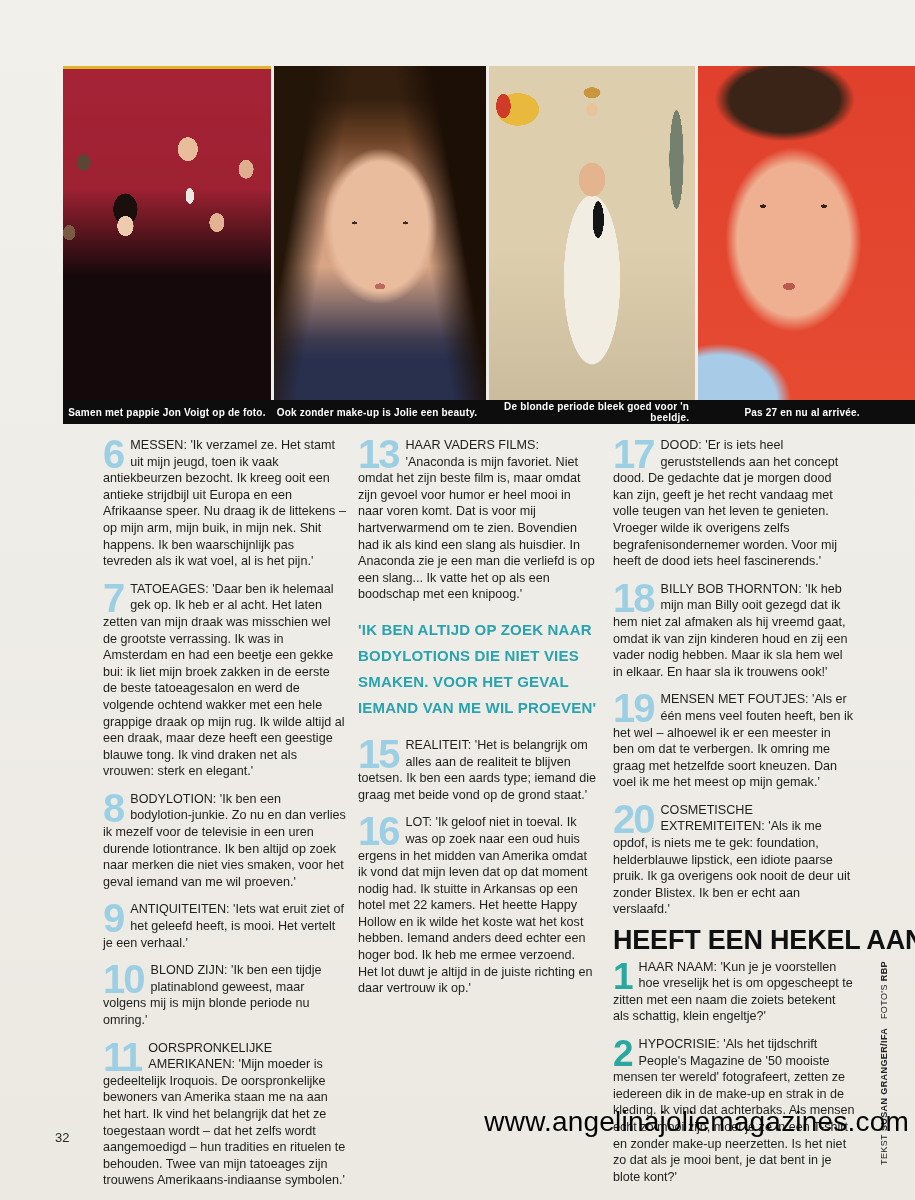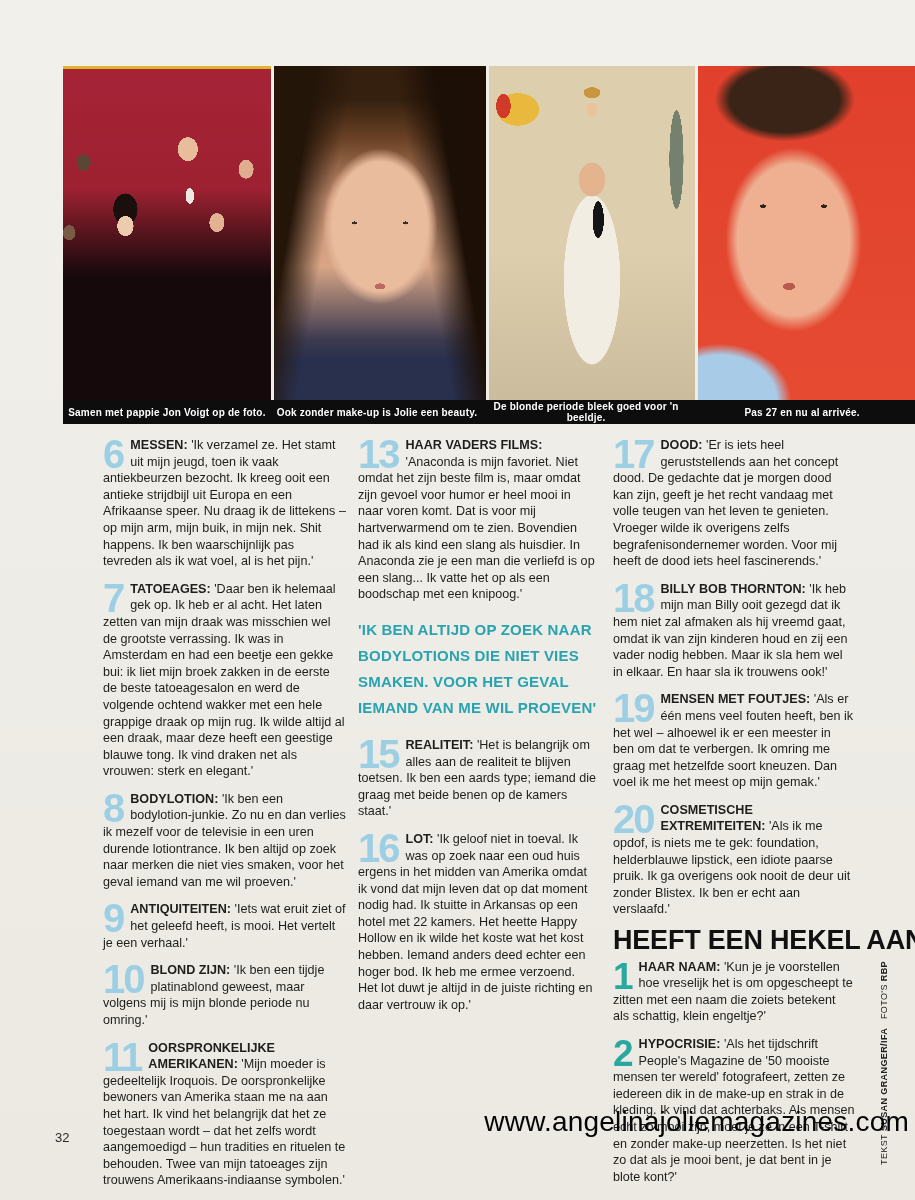--- a/index.html
+++ b/index.html
@@ -47,31 +47,31 @@
     background:
       radial-gradient(ellipse 10px 6px at 42% 66%, #b85a4d 0 60%, transparent 61%),
       radial-gradient(ellipse 5px 3px at 30% 42%, #2f2418 0 60%, transparent 61%),
       radial-gradient(ellipse 5px 3px at 58% 42%, #2f2418 0 60%, transparent 61%),
       radial-gradient(ellipse 85px 115px at 44% 52%, #eeb091 0 66%, rgba(238,176,145,0) 80%),
       radial-gradient(ellipse 100px 60px at 40% 10%, #3a2417 0 55%, transparent 70%),
       radial-gradient(ellipse 95px 75px at 10% 100%, #a8cbe8 0 60%, rgba(168,203,232,0) 75%),
       linear-gradient(180deg,#e0402c 0%,#e64b32 100%);}
   .captionbar{position:absolute;left:63px;top:400px;width:852px;height:24px;background:#0d0d0d;display:flex;align-items:center;}
   .cap{color:#fff;font-size:10px;font-weight:bold;text-align:center;letter-spacing:.2px;}
-  .cap1{width:24.4%;}.cap2{width:24.9%;}.cap3{width:24.2%;}.cap4{flex:1;}
+  .cap1{width:24.4%;}.cap2{width:24.9%;}.cap3{width:24.2%;text-align:right;}.cap4{flex:1;}
   
   .col{position:absolute;top:437px;font-size:12.6px;line-height:16.6px;}
   .col1{left:103px;width:243px;}
   .col2{left:358px;width:240px;}
   .col3{left:613px;width:242px;}
   .item{margin-bottom:11px;clear:both;}
   .item::after{content:"";display:block;clear:both;}
   .num{float:left;font-weight:bold;font-size:40px;line-height:31px;color:#9dcfe4;margin:2px 7px 0 0;letter-spacing:-2px;}
   .num.teal{color:#2aa79e;font-size:37px;}
-  .label{font-weight:bold;}
+  .label{font-weight:normal;}
   .pullquote{color:#29a3af;font-weight:bold;font-size:15px;line-height:26px;margin:14px 0 16px 0;letter-spacing:.2px;}
   .hateheading{font-weight:bold;font-size:27px;letter-spacing:-.2px;margin:14px 0 10px 0;white-space:nowrap;color:#111;}
   
   .pagenum{position:absolute;left:55px;top:1130px;font-size:13px;color:#2a2a28;}
   .watermark{position:absolute;right:6px;top:1106px;font-size:28px;font-weight:normal;color:#050505;letter-spacing:.2px;}
   .credit{position:absolute;right:26px;top:950px;height:215px;display:flex;align-items:flex-end;}
   .credit-inner{writing-mode:vertical-rl;transform:rotate(180deg);font-size:9px;color:#222;letter-spacing:.4px;white-space:nowrap;}
   .credit-inner b{font-weight:bold;}
   .credit-inner span{margin:0;}
 </style>
@@ -129,21 +129,21 @@
   <div class="col col2">
     <div class="item">
       <span class="num">13</span>
       <span class="label">HAAR VADERS FILMS:</span>
       <span class="txt">'Anaconda is mijn favoriet. Niet omdat het zijn beste film is, maar omdat zijn gevoel voor humor er heel mooi in naar voren komt. Dat is voor mij hartverwarmend om te zien. Bovendien had ik als kind een slang als huisdier. In Anaconda zie je een man die verliefd is op een slang... Ik vatte het op als een boodschap met een knipoog.'</span>
     </div>
     <div class="pullquote">'IK BEN ALTIJD OP ZOEK NAAR BODYLOTIONS DIE NIET VIES SMAKEN. VOOR HET GEVAL IEMAND VAN ME WIL PROEVEN'</div>
     <div class="item">
       <span class="num">15</span>
       <span class="label">REALITEIT:</span>
-      <span class="txt">'Het is belangrijk om alles aan de realiteit te blijven toetsen. Ik ben een aards type; iemand die graag met beide benen op de kamers staat.'</span>
+      <span class="txt">'Het is belangrijk om alles aan de realiteit te blijven toetsen. Ik ben een aards type; iemand die graag met beide vond op de grond staat.'</span>
     </div>
     <div class="item">
       <span class="num">16</span>
       <span class="label">LOT:</span>
       <span class="txt">'Ik geloof niet in toeval. Ik was op zoek naar een oud huis ergens in het midden van Amerika omdat ik vond dat mijn leven dat op dat moment nodig had. Ik stuitte in Arkansas op een hotel met 22 kamers. Het heette Happy Hollow en ik wilde het koste wat het kost hebben. Iemand anders deed echter een hoger bod. Ik heb me ermee verzoend. Het lot duwt je altijd in de juiste richting en daar vertrouw ik op.'</span>
     </div>
   </div>
 
   <div class="col col3">
     <div class="item">

